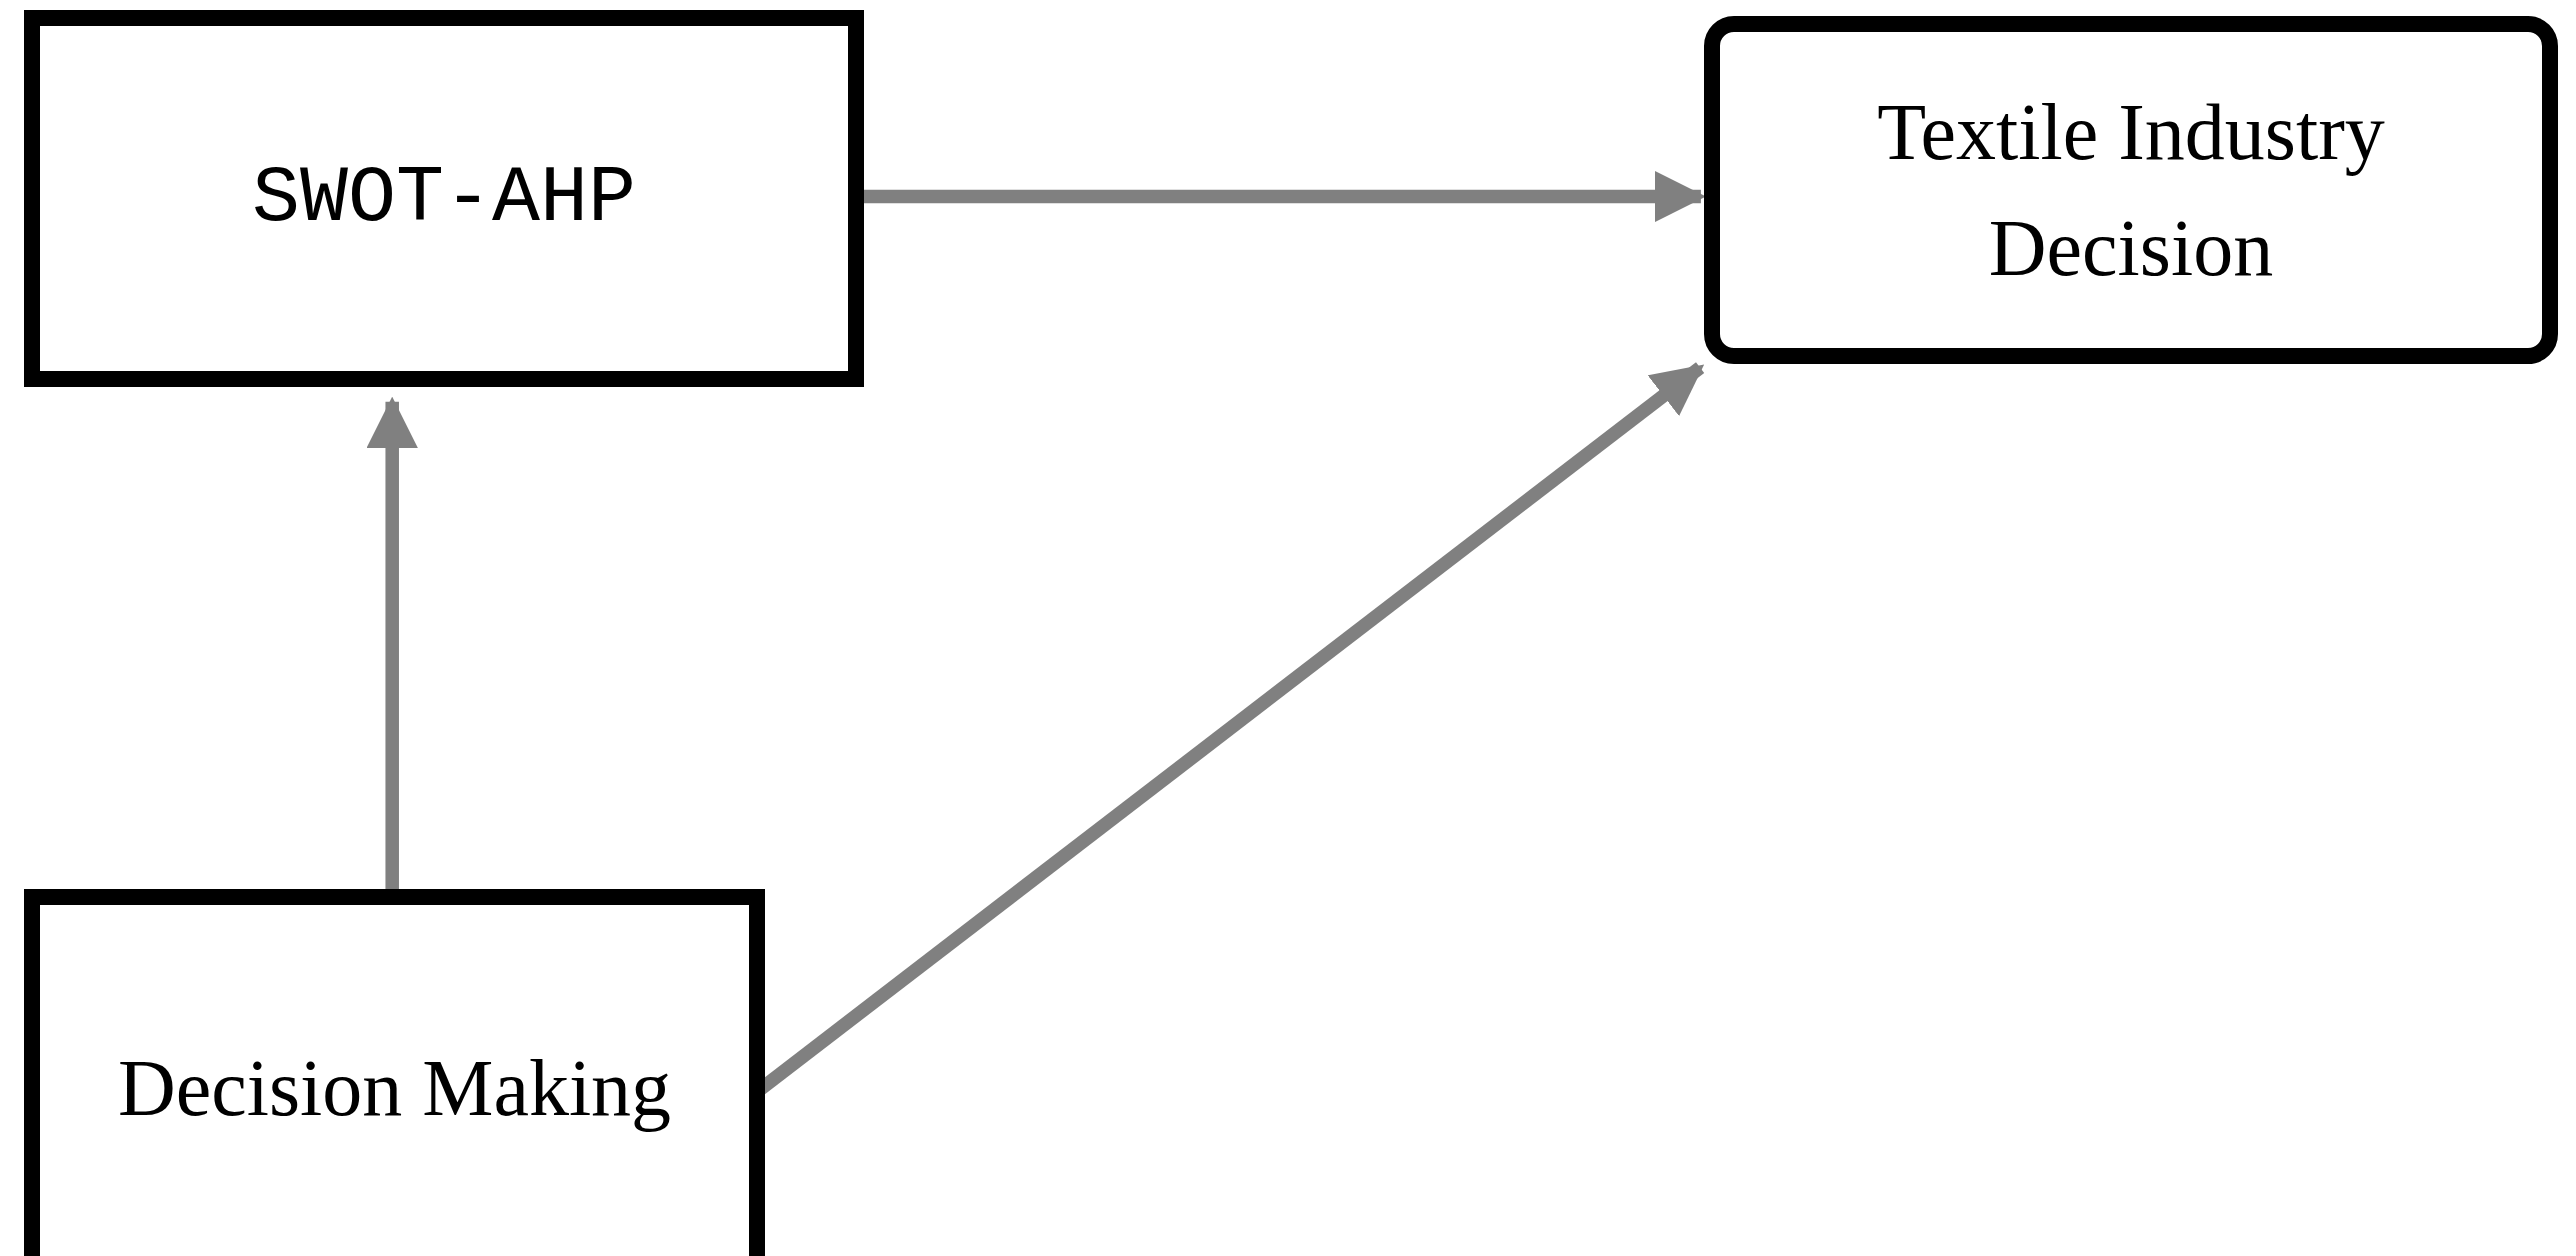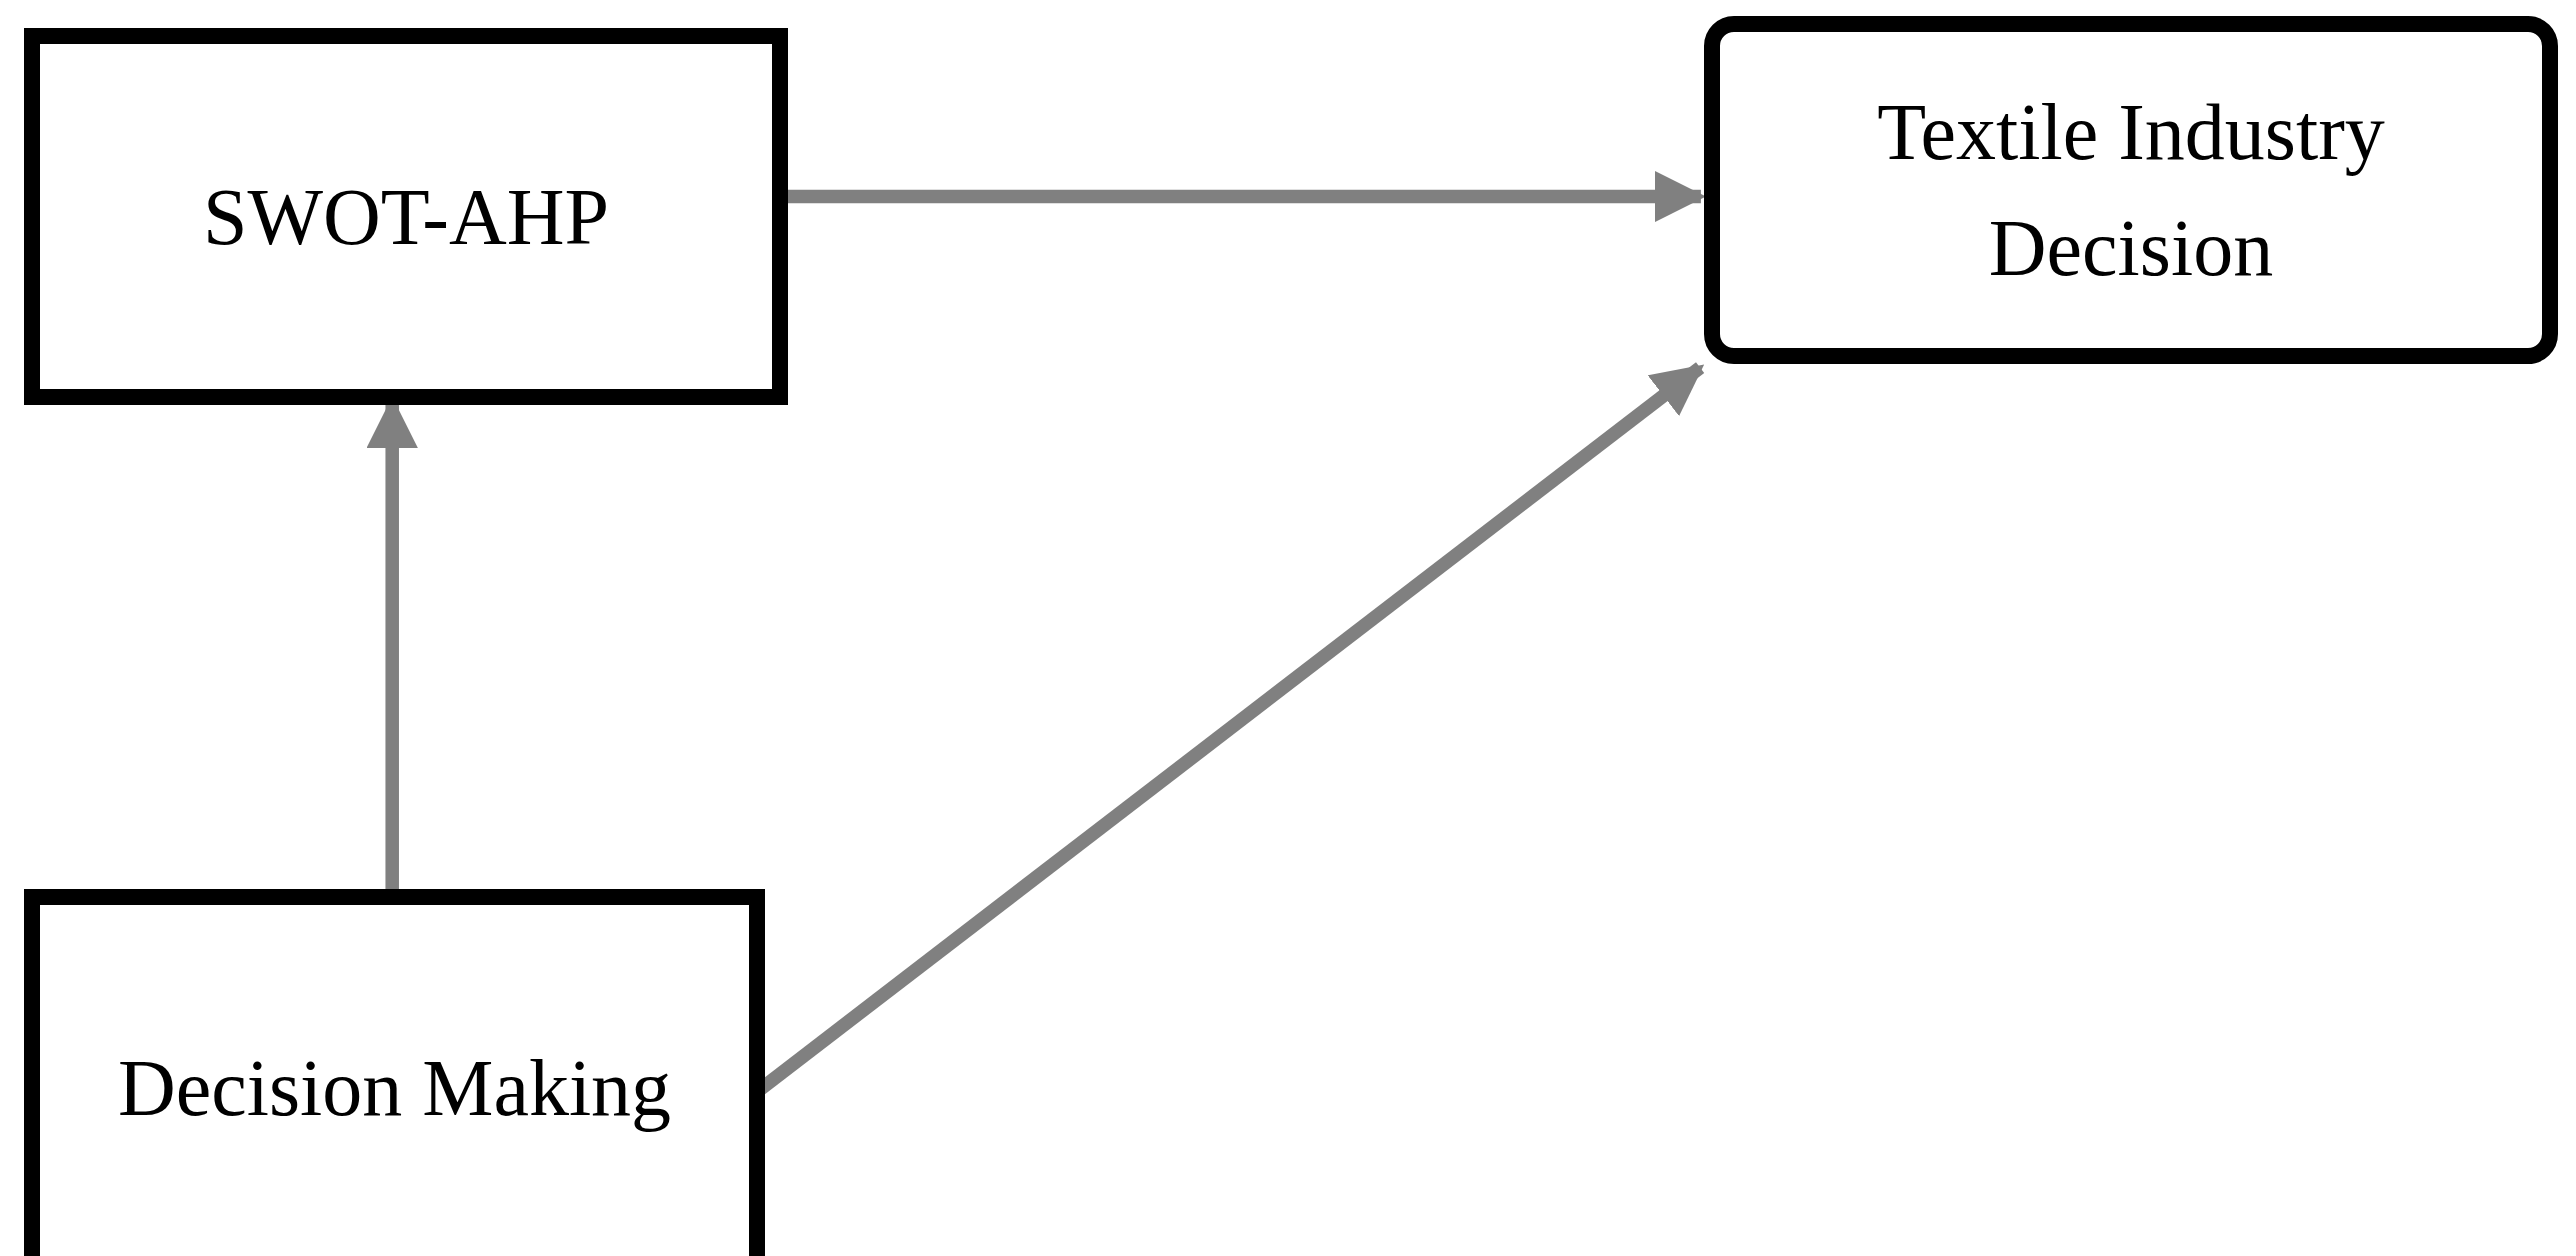--- a/index.html
+++ b/index.html
@@ -34,21 +34,21 @@
     border:16px solid var(--node_border);
     display:flex;
     flex-direction:column;
     align-items:center;
     justify-content:center;
     text-align:center;
     color:var(--text);
     font-size:80px;
     line-height:1.45;
   }
-  .node-swot{ left:24px; top:28px; width:764px; height:377px; }
+  .node-swot{ left:24px; top:10px; width:840px; height:377px;font-family:Liberation Mono, monospace; }
   .node-textile{ left:1704px; top:16px; width:854px; height:348px;border-radius:30px; }
   .node-decision{ left:24px; top:889px; width:741px; height:398px; }
   .node .line{ display:block; }
 </style>
 </head>
 <body>
 
 <div class="canvas">
 
   <svg class="arrow-layer" viewBox="0 0 3238 1580" xmlns="http://www.w3.org/2000/svg" aria-hidden="true">

